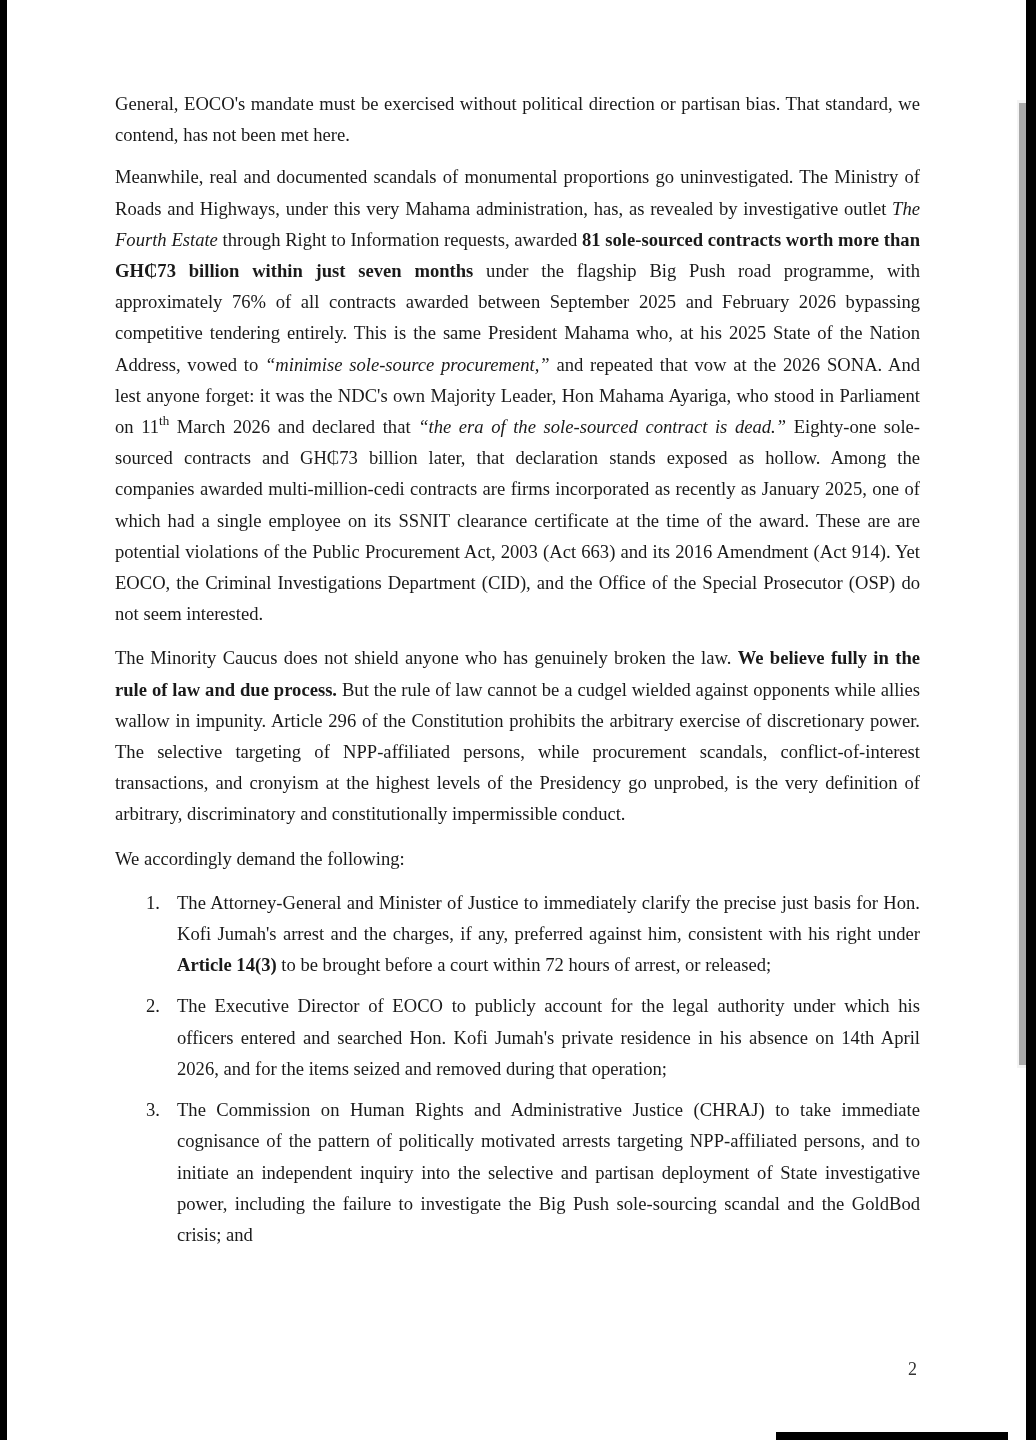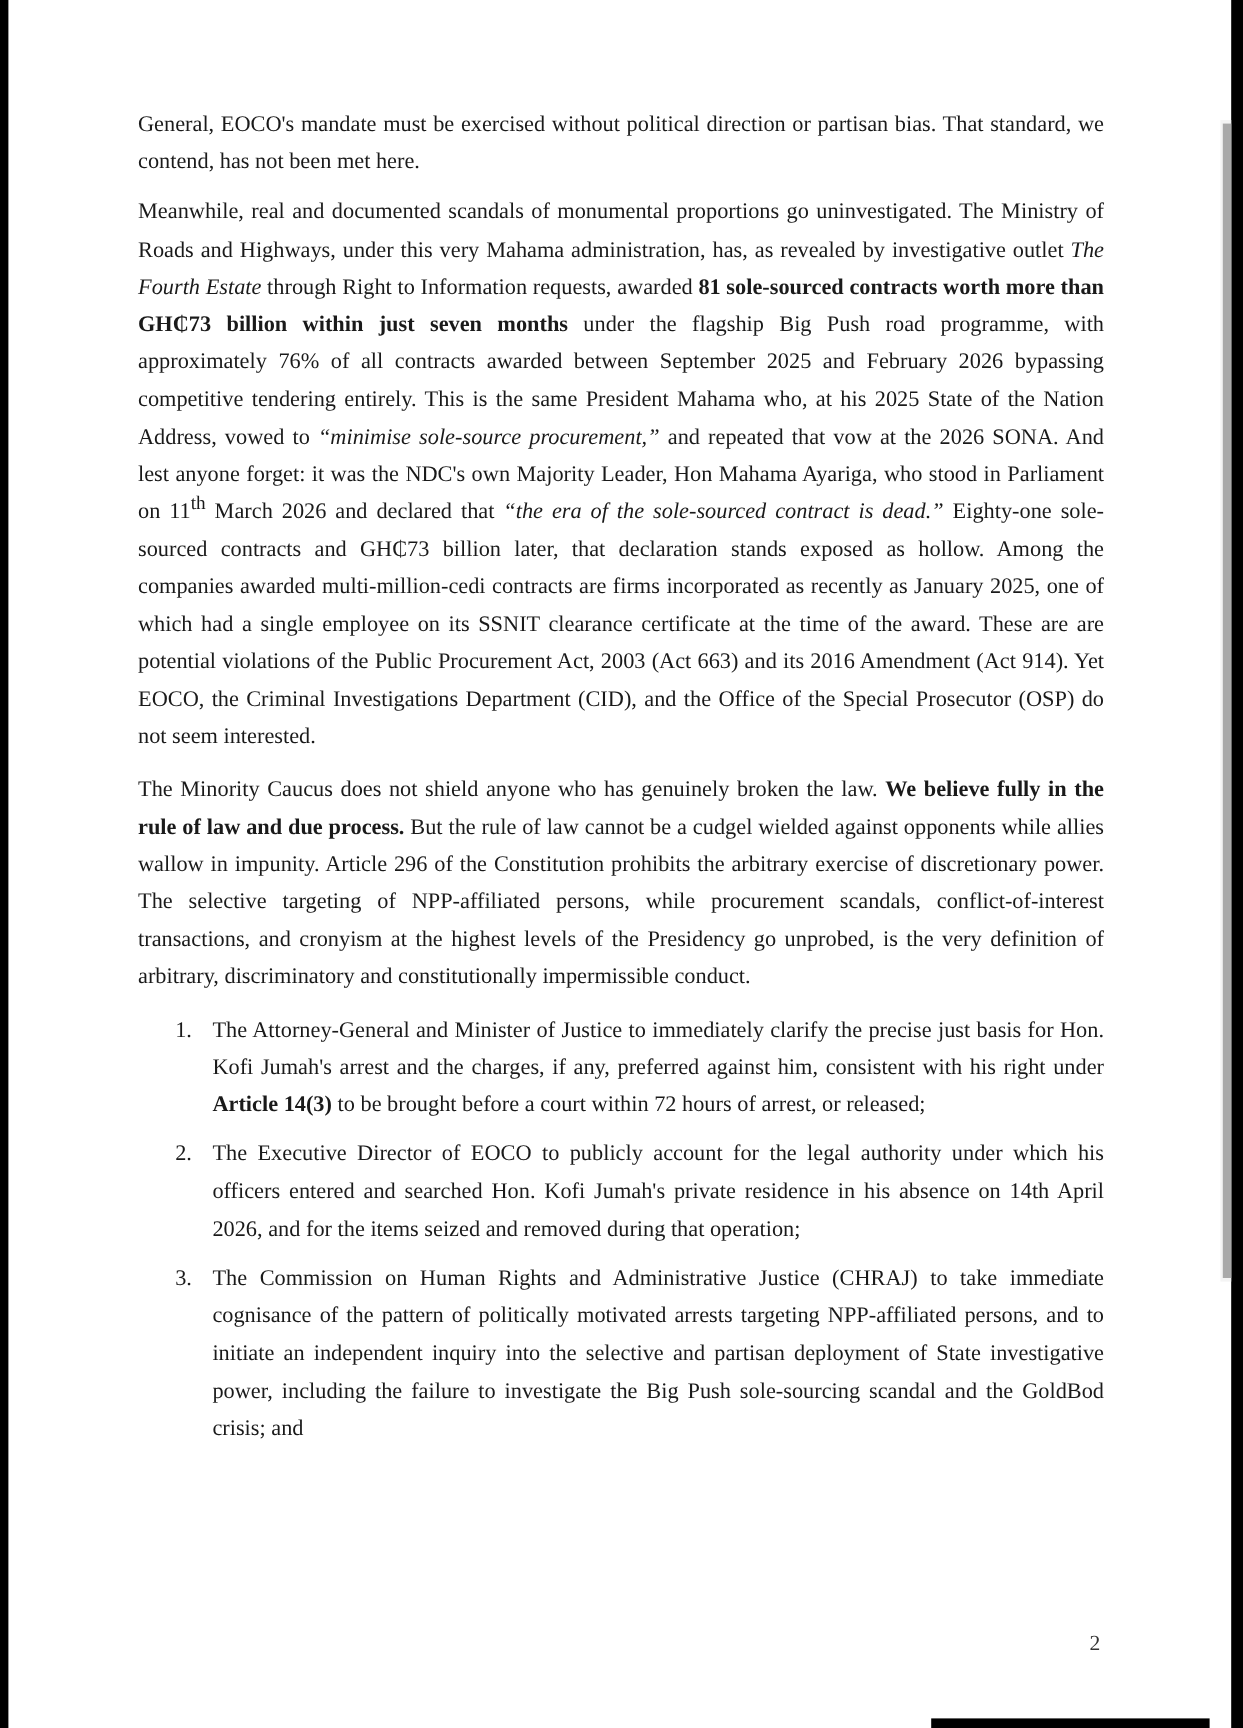--- a/index.html
+++ b/index.html
@@ -55,21 +55,21 @@
   }
   .page p {
     margin: 0 0 13px 0;
     text-align: justify;
   }
   .page p.first {
     margin-bottom: 11px;
   }
   b { font-weight: bold; }
   i { font-style: italic; }
-  sup { font-size: 16px; line-height: 0; vertical-align: 8px; }
+  sup { font-size: 13px; line-height: 0; vertical-align: 8px; }
   ol.demands {
     list-style: none;
     margin: 0;
     padding: 0;
   }
   ol.demands li {
     position: relative;
     padding-left: 62px;
     margin-bottom: 10px;
     text-align: justify;
@@ -103,20 +103,23 @@
   </p>
 
   <p>
     <span>Meanwhile, real and documented scandals of monumental proportions go uninvestigated. The Ministry of Roads and Highways, under this very Mahama administration, has, as revealed by investigative outlet </span><i>The Fourth Estate</i><span> through Right to Information requests, awarded </span><b>81 sole-sourced contracts worth more than GH₵73 billion within just seven months</b><span> under the flagship Big Push road programme, with approximately 76% of all contracts awarded between September 2025 and February 2026 bypassing competitive tendering entirely. This is the same President Mahama who, at his 2025 State of the Nation Address, vowed to </span><i>“minimise sole-source procurement,”</i><span> and repeated that vow at the 2026 SONA. And lest anyone forget: it was the NDC's own Majority Leader, Hon Mahama Ayariga, who stood in Parliament on 11</span><sup>th</sup><span> March 2026 and declared that </span><i>“the era of the sole-sourced contract is dead.”</i><span> Eighty-one sole-sourced contracts and GH₵73 billion later, that declaration stands exposed as hollow. Among the companies awarded multi-million-cedi contracts are firms incorporated as recently as January 2025, one of which had a single employee on its SSNIT clearance certificate at the time of the award. These are are potential violations of the Public Procurement Act, 2003 (Act 663) and its 2016 Amendment (Act 914). Yet EOCO, the Criminal Investigations Department (CID), and the Office of the Special Prosecutor (OSP) do not seem interested.</span>
   </p>
 
   <p>
     <span>The Minority Caucus does not shield anyone who has genuinely broken the law. </span><b>We believe fully in the rule of law and due process.</b><span> But the rule of law cannot be a cudgel wielded against opponents while allies wallow in impunity. Article 296 of the Constitution prohibits the arbitrary exercise of discretionary power. The selective targeting of NPP-affiliated persons, while procurement scandals, conflict-of-interest transactions, and cronyism at the highest levels of the Presidency go unprobed, is the very definition of arbitrary, discriminatory and constitutionally impermissible conduct.</span>
   </p>
 
+  <p>
+    <span>We accordingly demand the following:</span>
+  </p>
 
   <ol class="demands">
     <li>
       <span class="num">1.</span>
       <span>The Attorney-General and Minister of Justice to immediately clarify the precise just basis for Hon. Kofi Jumah's arrest and the charges, if any, preferred against him, consistent with his right under </span><b>Article 14(3)</b><span> to be brought before a court within 72 hours of arrest, or released;</span>
     </li>
     <li>
       <span class="num">2.</span>
       <span>The Executive Director of EOCO to publicly account for the legal authority under which his officers entered and searched Hon. Kofi Jumah's private residence in his absence on 14th April 2026, and for the items seized and removed during that operation;</span>
     </li>

